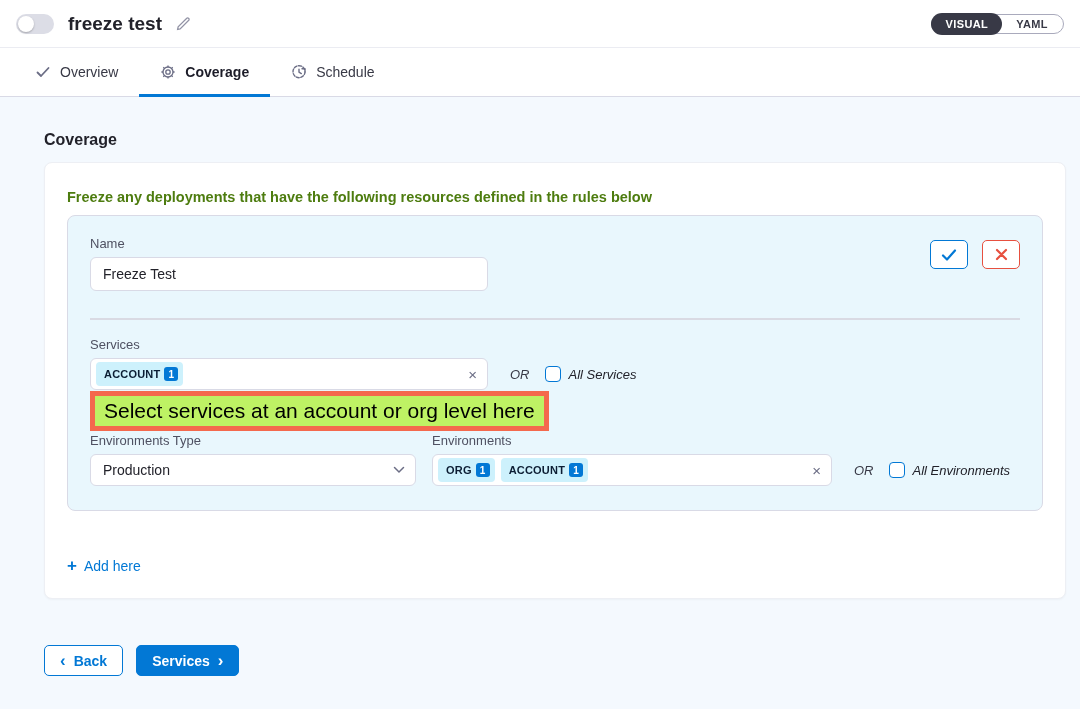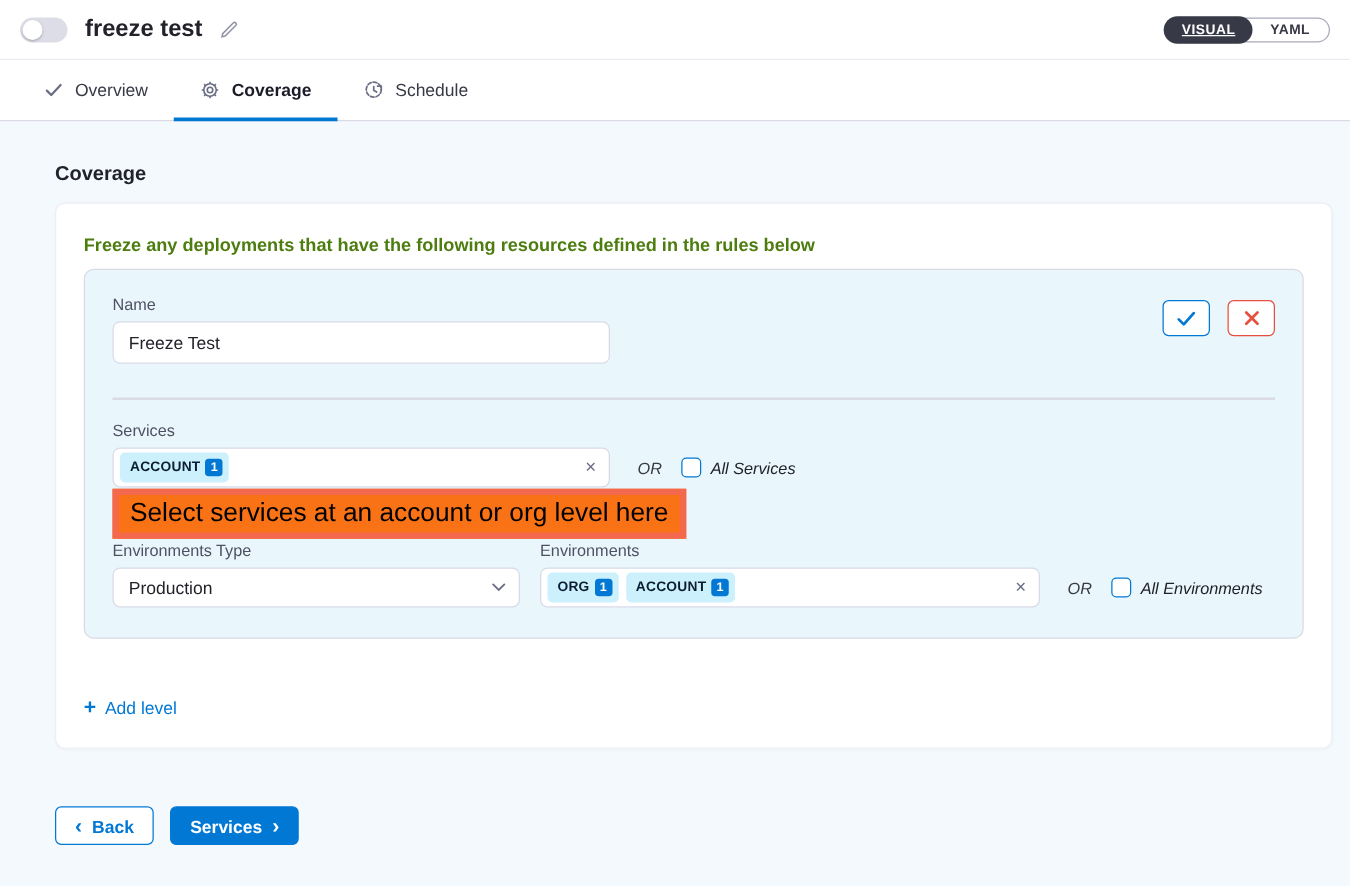--- a/index.html
+++ b/index.html
@@ -18,21 +18,21 @@
   .toggle { width:38px; height:20px; border-radius:10px; background:#dcdde6; position:relative; flex:none; cursor:pointer; }
   .toggle-knob { position:absolute; left:2px; top:2px; width:16px; height:16px; border-radius:50%; background:#fff; box-shadow:0 1px 2px rgba(0,0,0,.25); }
   .freeze-title { font-size:19px; font-weight:bold; color:#22222a; margin-left:14px; }
   .pencil { margin-left:12px; display:flex; align-items:center; cursor:pointer; }
   .view-toggle {
     margin-left:auto; display:flex; align-items:center; height:20px;
     border:1px solid #a9aabc; border-radius:999px; background:#fff;
   }
   .seg-visual {
     background:#383946; color:#fff; border-radius:999px; height:22px; margin:-1px;
-    display:flex; align-items:center; padding:0 14px; font-size:11px; font-weight:bold; letter-spacing:.4px; cursor:pointer;text-decoration:underline;
+    display:flex; align-items:center; padding:0 14px; font-size:11px; font-weight:bold; letter-spacing:.4px; cursor:pointer;
   }
   .seg-yaml { color:#383946; font-size:11px; font-weight:bold; letter-spacing:.4px; padding:0 15px; cursor:pointer; }
 
   
   .tab-bar {
     height:49px; background:#fff; border-bottom:1px solid #d9dae6;
     display:flex; align-items:stretch; padding:0 14px;
   }
   .tab { display:flex; align-items:center; gap:9px; padding:0 21px; font-size:14px; color:#383946; position:relative; cursor:pointer; }
   .tab.active { font-weight:bold; color:#1c1c28; }
@@ -86,21 +86,21 @@
   .tag-count {
     background:#0278d5; color:#fff; font-size:10px; font-weight:bold; width:14px; height:14px;
     border-radius:3px; display:flex; align-items:center; justify-content:center; margin-left:4px;
   }
   .or-group { display:flex; align-items:center; height:32px; margin-left:6px;font-style:italic; }
   .or-text { font-size:13px; color:#383946; margin-right:15px; }
   .checkbox { width:16px; height:16px; background:#fff; border:1.5px solid #0278d5; border-radius:4px; cursor:pointer; flex:none; }
   .check-label { font-size:13px; color:#22222a; margin-left:8px; white-space:nowrap; }
 
   .annotation {
-    border:5px solid #f4694d; background:#f97316; color:#000;
+    border:5px solid #f4694d; background:#bef264; color:#000;
     font-size:21px; line-height:30px; padding:0 9px; width:max-content; position:relative; z-index:2;
   }
   .annotation.svc { margin:1px 0 2px; }
   .annotation.env { position:absolute; left:398px; bottom:-34px; }
 
   .env-row { margin-top:2px; }
   .env-col2 { display:flex; flex-direction:column; }
 
   .add-rule { display:flex; align-items:center; gap:7px; margin-top:46px; color:#0278d5; font-size:14px; width:max-content; cursor:pointer; }
   .plus-glyph { font-size:17px; font-weight:bold; line-height:1; }
@@ -241,21 +241,21 @@
             </div>
           </div>
         </div>
       </div>
 
       
     </div>
 
     <div class="add-rule">
       <span class="plus-glyph">+</span>
-      <span>Add level</span>
+      <span>Add here</span>
     </div>
   </div>
 </div>
 
 <div class="footer">
   <button class="btn btn-back">
     <span class="chev">‹</span>
     <span>Back</span>
   </button>
   <button class="btn btn-continue">

